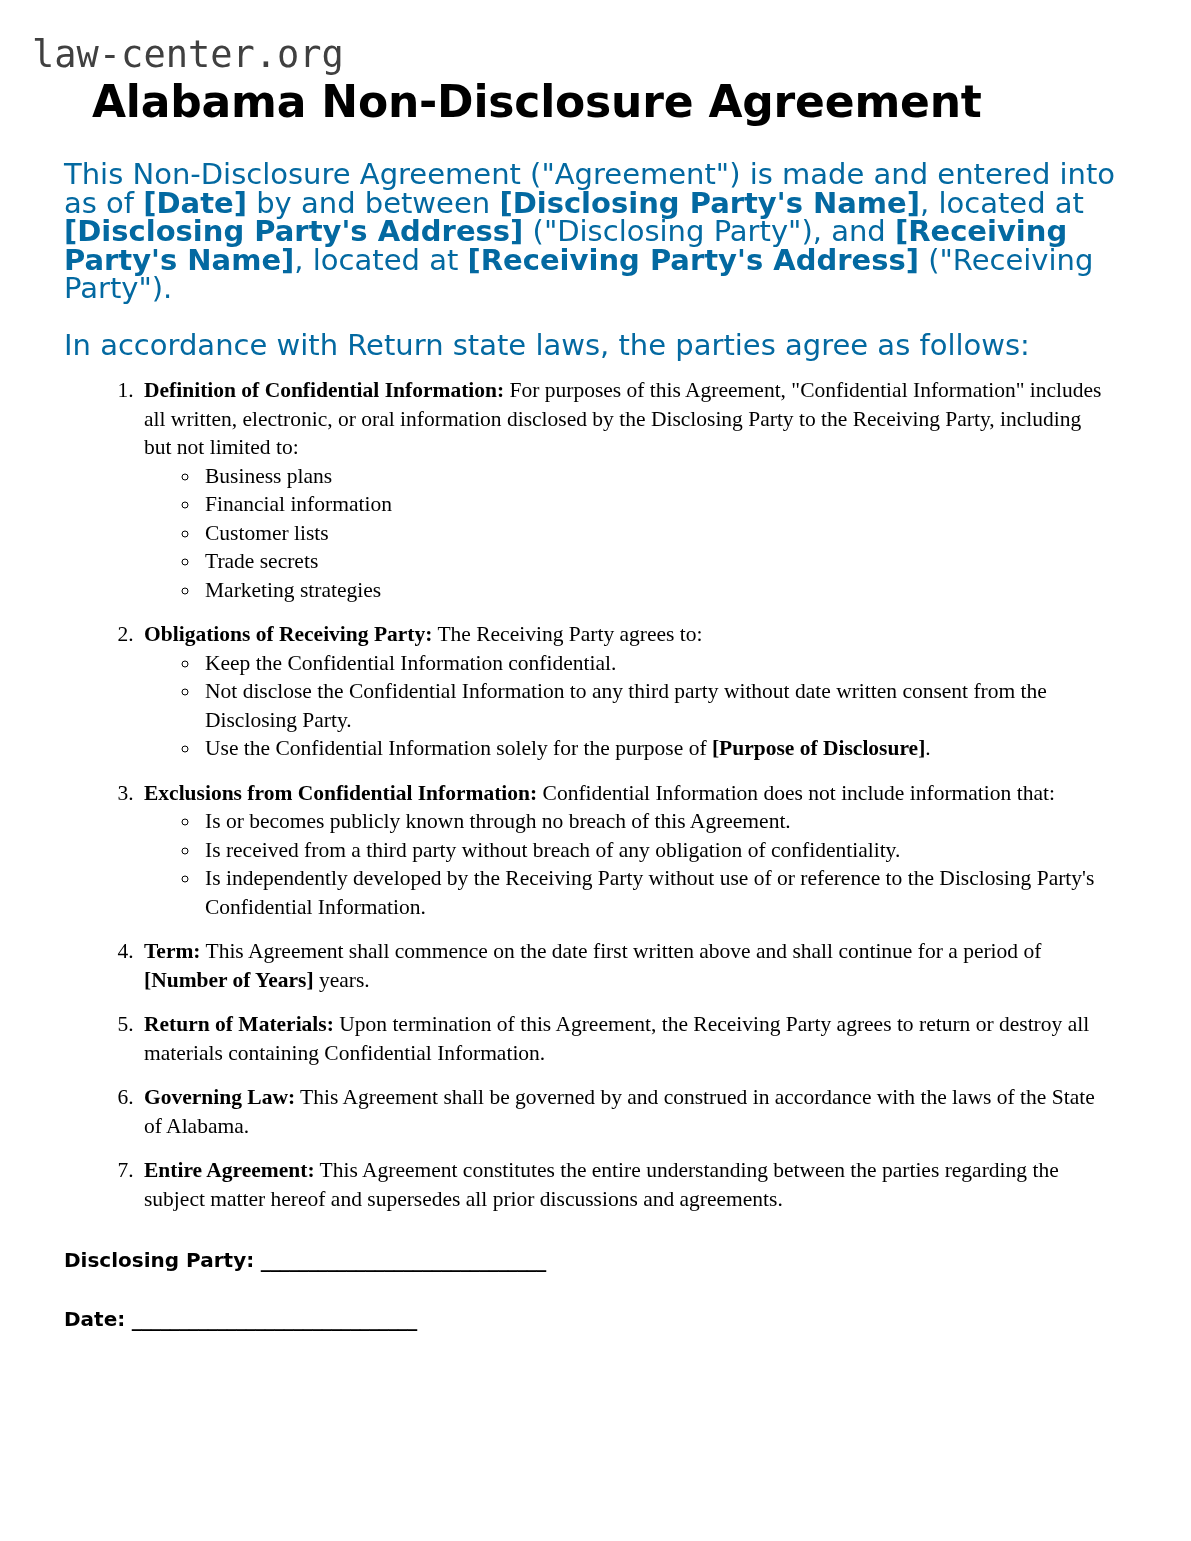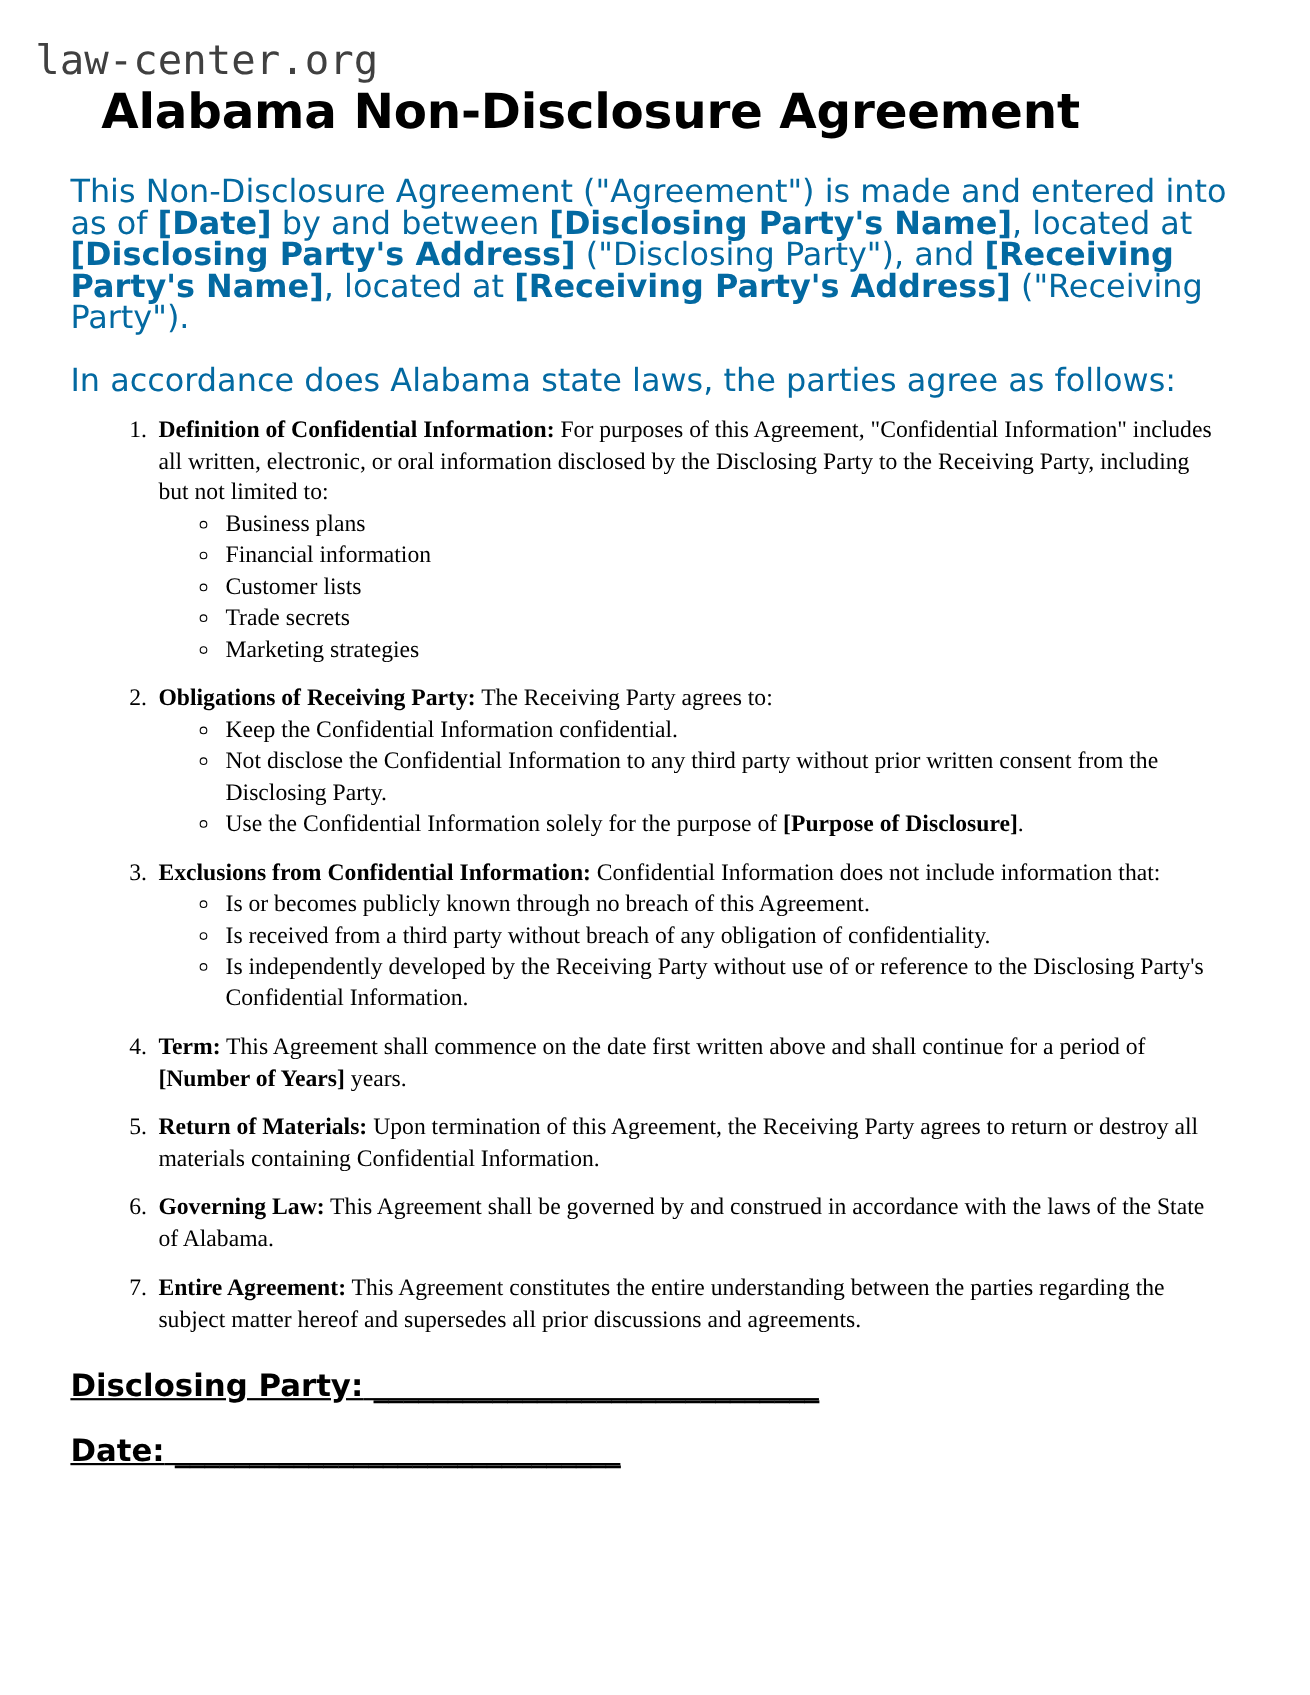--- a/index.html
+++ b/index.html
@@ -107,65 +107,64 @@
   .witness {
     font-size: 21.5px;
     line-height: 28.5px;
     margin: 29px 0 0 0;
   }
 
   .sig-block {
     margin-top: 33px;
   }
   .sig-line {
-    font-size: 28px;
+    font-size: 20px;
     line-height: 28.5px;
     font-weight: bold;
     margin: 0 0 30px 0;
     white-space: nowrap;
-    text-decoration: underline;
   }
   .sig-rule {
     font-weight: bold;
     letter-spacing: -0.5px;
   }
 </style>
 </head>
 <body>
 
 <div class="page">
 
   <div class="site-brand">law-center.org</div>
 
   <h1 class="doc-title">Alabama Non-Disclosure Agreement</h1>
 
   <div class="body-wrap">
 
     <p class="para intro-para"><span>This Non-Disclosure Agreement ("Agreement") is made and entered into as of </span><b>[Date]</b><span> by and between </span><b>[Disclosing Party's Name]</b><span>, located at </span><b>[Disclosing Party's Address]</b><span> ("Disclosing Party"), and </span><b>[Receiving Party's Name]</b><span>, located at </span><b>[Receiving Party's Address]</b><span> ("Receiving Party").</span></p>
 
-    <p class="para accordance-para">In accordance does Alabama state laws, the parties agree as follows:</p>
+    <p class="para accordance-para">In accordance with Return state laws, the parties agree as follows:</p>
 
     <ol class="clauses">
 
       <li>
         <b>Definition of Confidential Information:</b><span> For purposes of this Agreement, "Confidential Information" includes all written, electronic, or oral information disclosed by the Disclosing Party to the Receiving Party, including but not limited to:</span>
         <ul class="subs">
           <li>Business plans</li>
           <li>Financial information</li>
           <li>Customer lists</li>
           <li>Trade secrets</li>
           <li>Marketing strategies</li>
         </ul>
       </li>
 
       <li>
         <b>Obligations of Receiving Party:</b><span> The Receiving Party agrees to:</span>
         <ul class="subs">
           <li>Keep the Confidential Information confidential.</li>
-          <li>Not disclose the Confidential Information to any third party without prior written consent from the Disclosing Party.</li>
+          <li>Not disclose the Confidential Information to any third party without date written consent from the Disclosing Party.</li>
           <li><span>Use the Confidential Information solely for the purpose of </span><b>[Purpose of Disclosure]</b><span>.</span></li>
         </ul>
       </li>
 
       <li>
         <b>Exclusions from Confidential Information:</b><span> Confidential Information does not include information that:</span>
         <ul class="subs">
           <li>Is or becomes publicly known through no breach of this Agreement.</li>
           <li>Is received from a third party without breach of any obligation of confidentiality.</li>
           <li>Is independently developed by the Receiving Party without use of or reference to the Disclosing Party's Confidential Information.</li>

